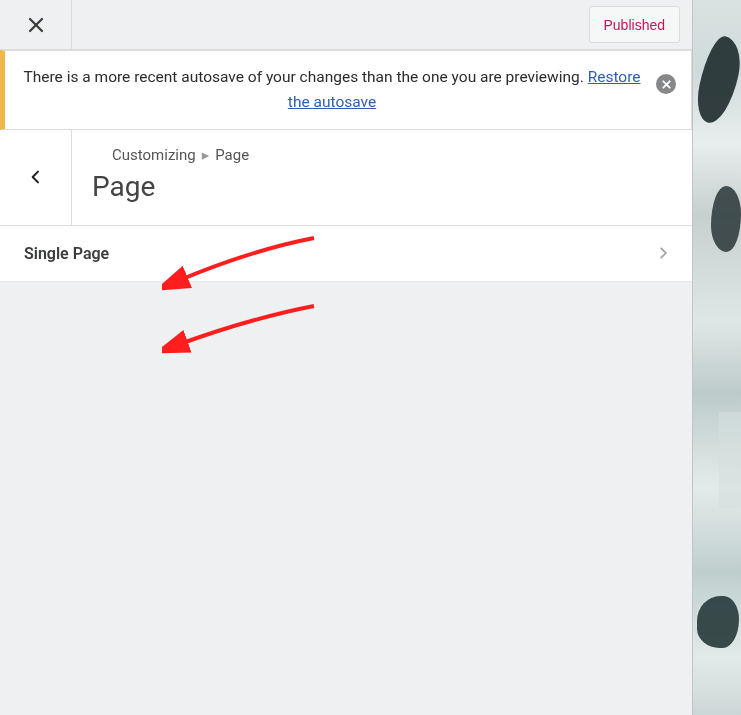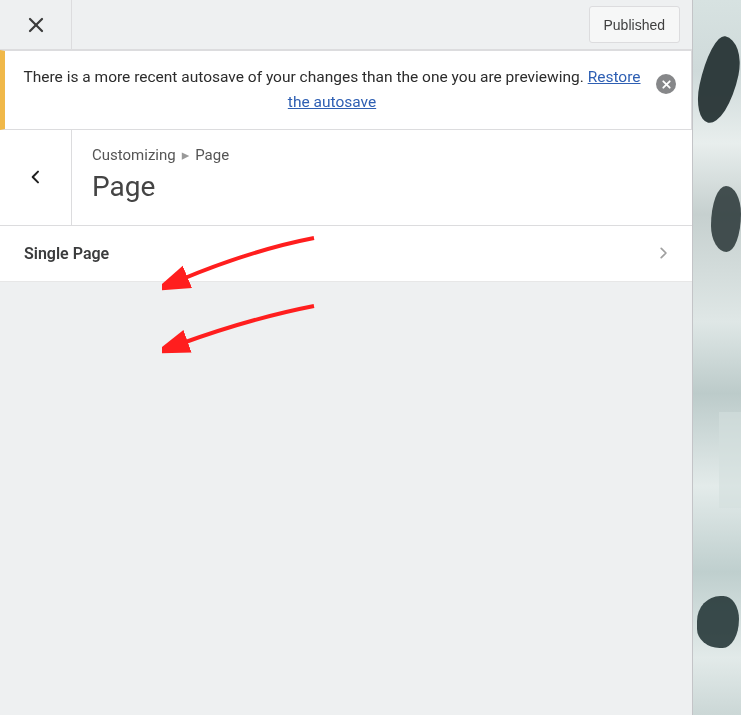--- a/index.html
+++ b/index.html
@@ -7,36 +7,36 @@
   .stage { position: relative; width: 741px; height: 715px; }
 
   
   .panel { position: absolute; left: 0; top: 0; width: 692px; height: 715px; background: #eef0f1; }
 
   
   .topbar { display: flex; align-items: stretch; height: 50px; background: #eef0f1; border-bottom: 1px solid #dcdcde; }
   .close-cell { width: 72px; display: flex; align-items: center; justify-content: center; border-right: 1px solid #dcdcde; cursor: pointer; }
   .close-cell svg { width: 18px; height: 18px; }
   .topbar-spacer { flex: 1; }
-  .published-btn { margin: 6px 12px; padding: 7px 14px; background: #f6f7f7; border: 1px solid #dcdcde; border-radius: 3px; color: #404040; font-size: 14px; cursor: default; }
+  .published-btn { margin: 6px 12px; padding: 7px 14px; background: #f6f7f7; border: 1px solid #dcdcde; border-radius: 3px; color: #be185d; font-size: 14px; cursor: default; }
 
   
   .notice { position: relative; display: flex; align-items: center; background: #fff; border: 1px solid #dcdcde; border-left: 5px solid #f0b849; margin: 0; padding: 14px 50px 14px 18px; }
   .notice-text { flex: 1; font-size: 15.5px; line-height: 1.6; color: #2c2c2c; text-align: center; }
   .notice-text a { color: #2e5fb3; text-decoration: underline; cursor: pointer; }
   .dismiss { position: absolute; right: 14px; top: 22px; width: 22px; height: 22px; display: flex; align-items: center; justify-content: center; cursor: pointer; }
   .dismiss-circle { width: 20px; height: 20px; border-radius: 50%; background: #868789; display: flex; align-items: center; justify-content: center; }
   .dismiss-circle svg { width: 11px; height: 11px; }
 
   
   .section-head { display: flex; align-items: stretch; background: #fff; border-bottom: 1px solid #dcdcde; min-height: 96px; }
   .back-cell { width: 72px; display: flex; align-items: center; justify-content: center; border-right: 1px solid #dcdcde; cursor: pointer; }
   .back-cell svg { width: 16px; height: 16px; }
   .head-content { flex: 1; padding: 16px 20px 20px 20px; }
-  .crumb { font-size: 15px; color: #555; margin-bottom: 6px; }
+  .crumb { font-size: 15px; color: #555; margin-bottom: 6px; margin-left: 20px; }
   .crumb-sep { margin: 0 6px; color: #999; }
   .section-title { font-size: 28px; color: #444; font-weight: 400; }
 
   
   .row { display: flex; align-items: center; justify-content: space-between; background: #fff; padding: 18px 22px 18px 24px; border-bottom: 1px solid #e7e7e7; cursor: pointer; }
   .row-label { font-size: 16px; font-weight: 600; color: #3b3c3d; }
   .row svg { width: 14px; height: 14px; }
 
   
   .preview-strip { position: absolute; right: 0; top: 0; width: 49px; height: 715px; background: linear-gradient(180deg,#d7e2e1 0%,#cfdada 10%,#e8eeed 20%,#c6d0cf 30%,#dfe7e6 45%,#bccbca 55%,#e3ebea 68%,#bfcfce 80%,#e2eae9 92%,#cbd7d6 100%); border-left: 1px solid #c3c4c7; }

